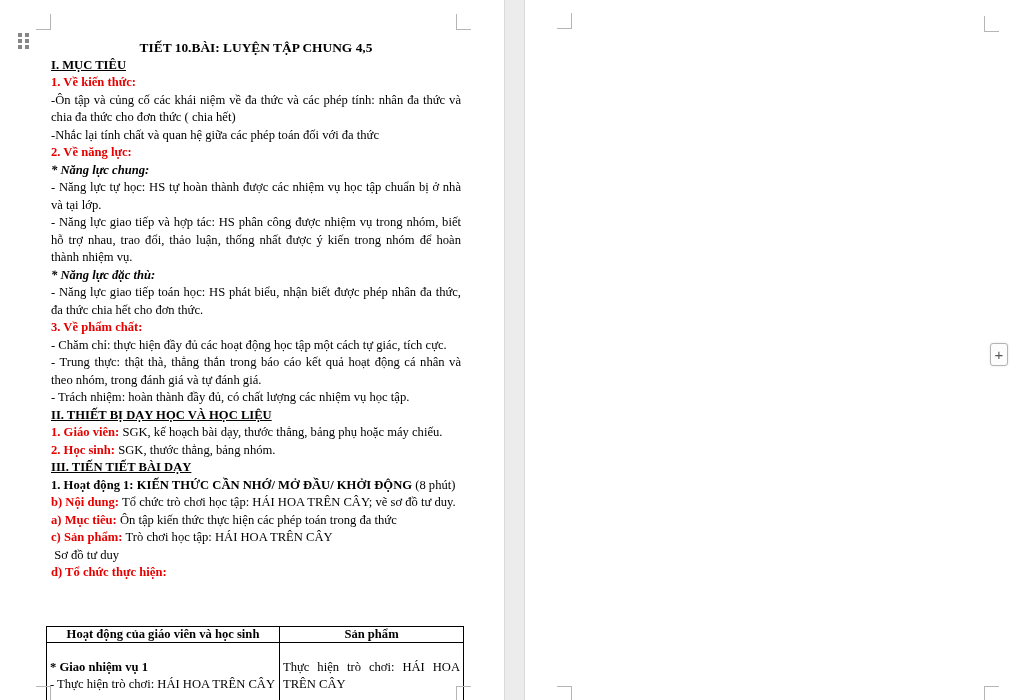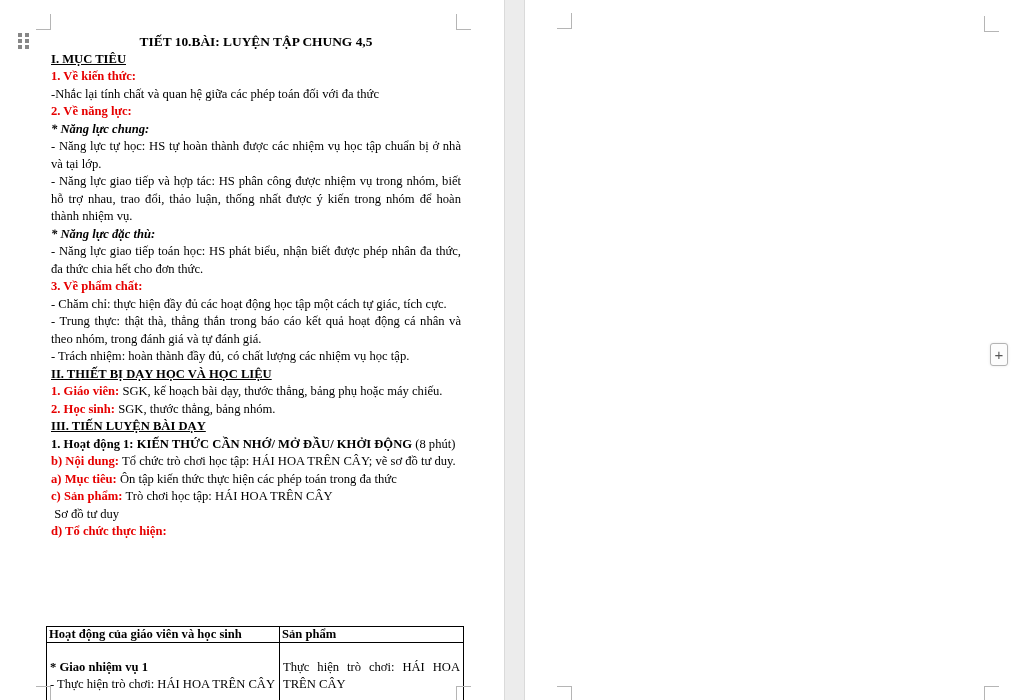--- a/index.html
+++ b/index.html
@@ -37,67 +37,68 @@
   .plus-btn{
     position:absolute;left:990px;top:343px;width:18px;height:23px;
     border:1px solid #b3b3b3;border-radius:3px;background:#fcfcfc;
     color:#555;font-size:15px;line-height:21px;text-align:center;
     font-family:"Liberation Sans","DejaVu Sans",sans-serif;
     box-shadow:0 0 3px rgba(0,0,0,0.10);cursor:pointer;box-sizing:border-box;padding:0;
   }
 
   
   .left-content{
-    position:absolute;left:51px;top:33px;width:410px;height:596px;overflow:hidden;
+    position:absolute;left:51px;top:39px;width:410px;height:596px;overflow:hidden;
     font-size:12.6px;line-height:17.5px;text-align:justify;
   }
   .para{margin:0;}
   .para.center{text-align:center;}
   .seg-red{color:var(--heading-red,#e60000);font-weight:bold;}
   .seg-b{font-weight:bold;}
   .seg-bi{font-weight:bold;font-style:italic;}
   .seg-u{font-weight:bold;text-decoration:underline;}
   .left-content .para.center{font-size:13.4px;}
 
   
   .act-table{
     position:absolute;left:46px;top:626px;width:418px;
     border-collapse:collapse;table-layout:fixed;font-size:12.6px;
   }
   .act-table th,.act-table td{border:1.5px solid #000;box-sizing:border-box;}
-  .act-table th{height:16px;padding:0 2px;font-weight:bold;text-align:left;line-height:15px;}
+  .act-table th{height:16px;padding:0 2px;font-weight:bold;text-align:center;line-height:15px;}
   .act-table td{height:33px;padding:16px 3px;vertical-align:top;line-height:16.6px;}
   .act-table td.justify{text-align:justify;font-family:Liberation Serif, serif;}
   .act-table col.c1{width:233px;}
 </style>
 </head>
 <body>
 
 <div id="screen">
 
   <div class="page" id="page-left">
     <div class="left-content">
         <p class="para center"><span class="seg-b">TIẾT 10.BÀI: LUYỆN TẬP CHUNG 4,5</span></p>
         <p class="para"><span class="seg-u">I. MỤC TIÊU</span></p>
         <p class="para"><span class="seg-red">1. Về kiến thức:</span></p>
+        <p class="para"><span>-Ôn tập và củng cố các khái niệm về đa thức và các phép tính: nhân đa thức và chia đa thức cho đơn thức ( chia hết)</span></p>
         <p class="para"><span>-Nhắc lại tính chất và quan hệ giữa các phép toán đối với đa thức</span></p>
         <p class="para"><span class="seg-red">2. Về năng lực:</span></p>
         <p class="para"><span class="seg-bi">* Năng lực chung:</span></p>
         <p class="para"><span>- Năng lực tự học: HS tự hoàn thành được các nhiệm vụ học tập chuẩn bị ở nhà và tại lớp.</span></p>
         <p class="para"><span>- Năng lực giao tiếp và hợp tác: HS phân công được nhiệm vụ trong nhóm, biết hỗ trợ nhau, trao đổi, thảo luận, thống nhất được ý kiến trong nhóm để hoàn thành nhiệm vụ.</span></p>
         <p class="para"><span class="seg-bi">* Năng lực đặc thù:</span></p>
         <p class="para"><span>- Năng lực giao tiếp toán học: HS phát biểu, nhận biết được phép nhân đa thức, đa thức chia hết cho đơn thức.</span></p>
         <p class="para"><span class="seg-red">3. Về phẩm chất:</span></p>
         <p class="para"><span>- Chăm chỉ: thực hiện đầy đủ các hoạt động học tập một cách tự giác, tích cực.</span></p>
         <p class="para"><span>- Trung thực: thật thà, thẳng thắn trong báo cáo kết quả hoạt động cá nhân và theo nhóm, trong đánh giá và tự đánh giá.</span></p>
         <p class="para"><span>- Trách nhiệm: hoàn thành đầy đủ, có chất lượng các nhiệm vụ học tập.</span></p>
         <p class="para"><span class="seg-u">II. THIẾT BỊ DẠY HỌC VÀ HỌC LIỆU</span></p>
         <p class="para"><span class="seg-red">1. Giáo viên: </span><span>SGK, kế hoạch bài dạy, thước thẳng, bảng phụ hoặc máy chiếu.</span></p>
         <p class="para"><span class="seg-red">2. Học sinh: </span><span>SGK, thước thẳng, bảng nhóm.</span></p>
-        <p class="para"><span class="seg-u">III. TIẾN LUYỆN BÀI DẠY</span></p>
+        <p class="para"><span class="seg-u">III. TIẾN TIẾT BÀI DẠY</span></p>
         <p class="para"><span class="seg-b">1. Hoạt động 1: KIẾN THỨC CẦN NHỚ/ MỞ ĐẦU/ KHỞI ĐỘNG</span><span> (8 phút)</span></p>
         <p class="para"><span class="seg-red">b) Nội dung: </span><span>Tổ chức trò chơi học tập: HÁI HOA TRÊN CÂY; vẽ sơ đồ tư duy.</span></p>
         <p class="para"><span class="seg-red">a) Mục tiêu: </span><span>Ôn tập kiến thức thực hiện các phép toán trong đa thức</span></p>
         <p class="para"><span class="seg-red">c) Sản phẩm: </span><span>Trò chơi học tập: HÁI HOA TRÊN CÂY</span></p>
         <p class="para"><span>&nbsp;Sơ đồ tư duy</span></p>
         <p class="para"><span class="seg-red">d) Tổ chức thực hiện:</span></p>
       </div>
 
     <table class="act-table">
       <colgroup>

